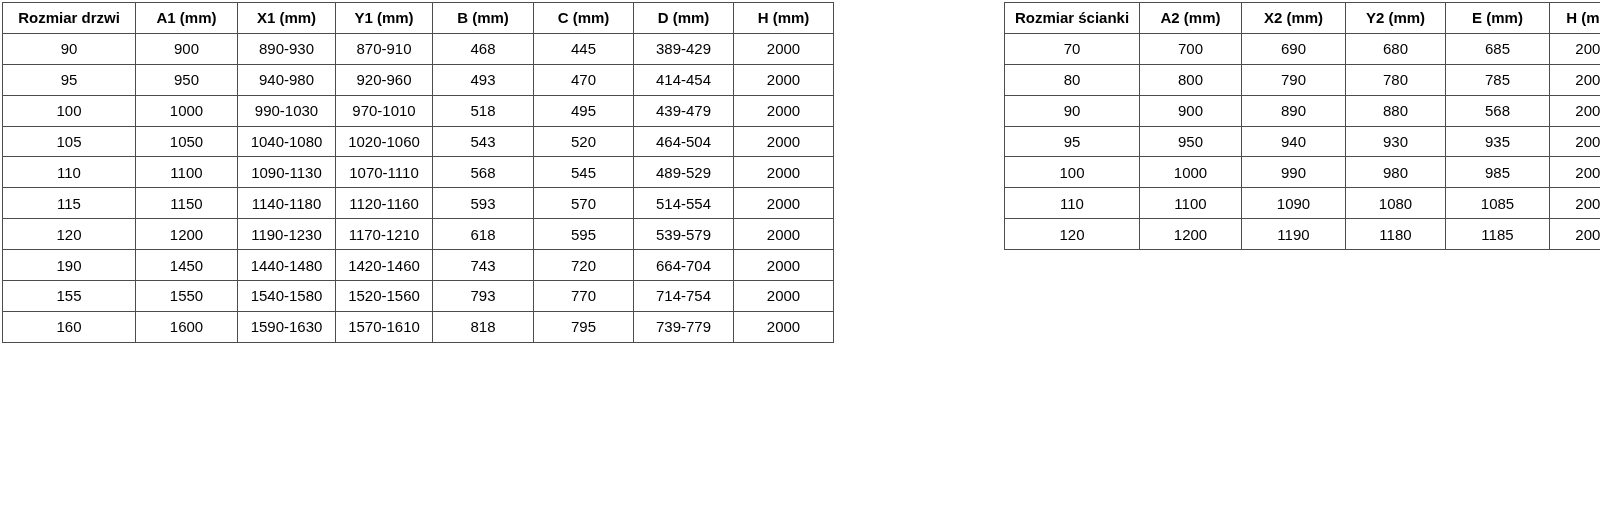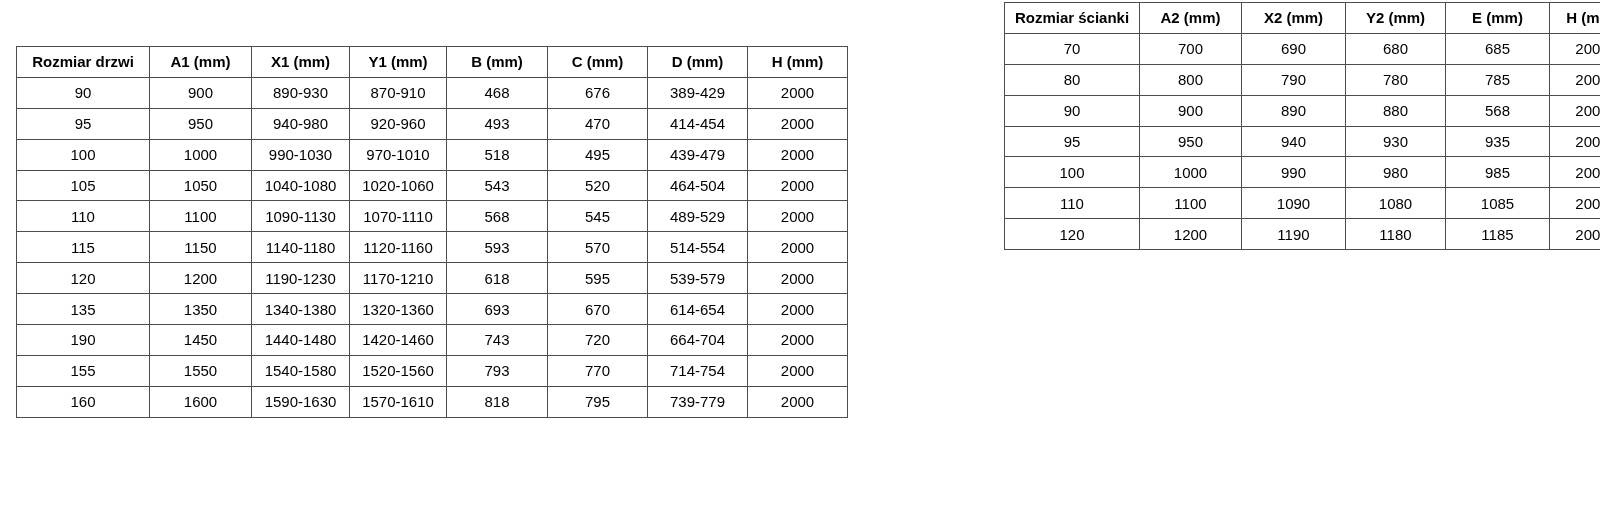--- a/index.html
+++ b/index.html
@@ -32,21 +32,21 @@
     vertical-align: middle;
     font-size: 15px;
     padding: 0 2px;
     height: 29.9px;
     overflow: hidden;
     white-space: nowrap;
   }
   table.spec-table th {
     font-weight: bold;
   }
-  #doors-table { left: 16px;  width: 831px; margin-top: 44px; }
+  #doors-table { left: 2px;  width: 831px; }
   #walls-table { left: 1004px; width: 630px; }
 </style>
 </head>
 <body>
 
 <div class="canvas">
 
   <table id="doors-table" class="spec-table">
     <colgroup>
       <col style="width:133px">
@@ -70,21 +70,21 @@
           <th>H (mm)</th>
         </tr>
     </thead>
     <tbody>
         <tr>
           <td>90</td>
           <td>900</td>
           <td>890-930</td>
           <td>870-910</td>
           <td>468</td>
-          <td>676</td>
+          <td>445</td>
           <td>389-429</td>
           <td>2000</td>
         </tr>
         <tr>
           <td>95</td>
           <td>950</td>
           <td>940-980</td>
           <td>920-960</td>
           <td>493</td>
           <td>470</td>
@@ -132,30 +132,20 @@
           <td>2000</td>
         </tr>
         <tr>
           <td>120</td>
           <td>1200</td>
           <td>1190-1230</td>
           <td>1170-1210</td>
           <td>618</td>
           <td>595</td>
           <td>539-579</td>
-          <td>2000</td>
-        </tr>
-        <tr>
-          <td>135</td>
-          <td>1350</td>
-          <td>1340-1380</td>
-          <td>1320-1360</td>
-          <td>693</td>
-          <td>670</td>
-          <td>614-654</td>
           <td>2000</td>
         </tr>
         <tr>
           <td>190</td>
           <td>1450</td>
           <td>1440-1480</td>
           <td>1420-1460</td>
           <td>743</td>
           <td>720</td>
           <td>664-704</td>

